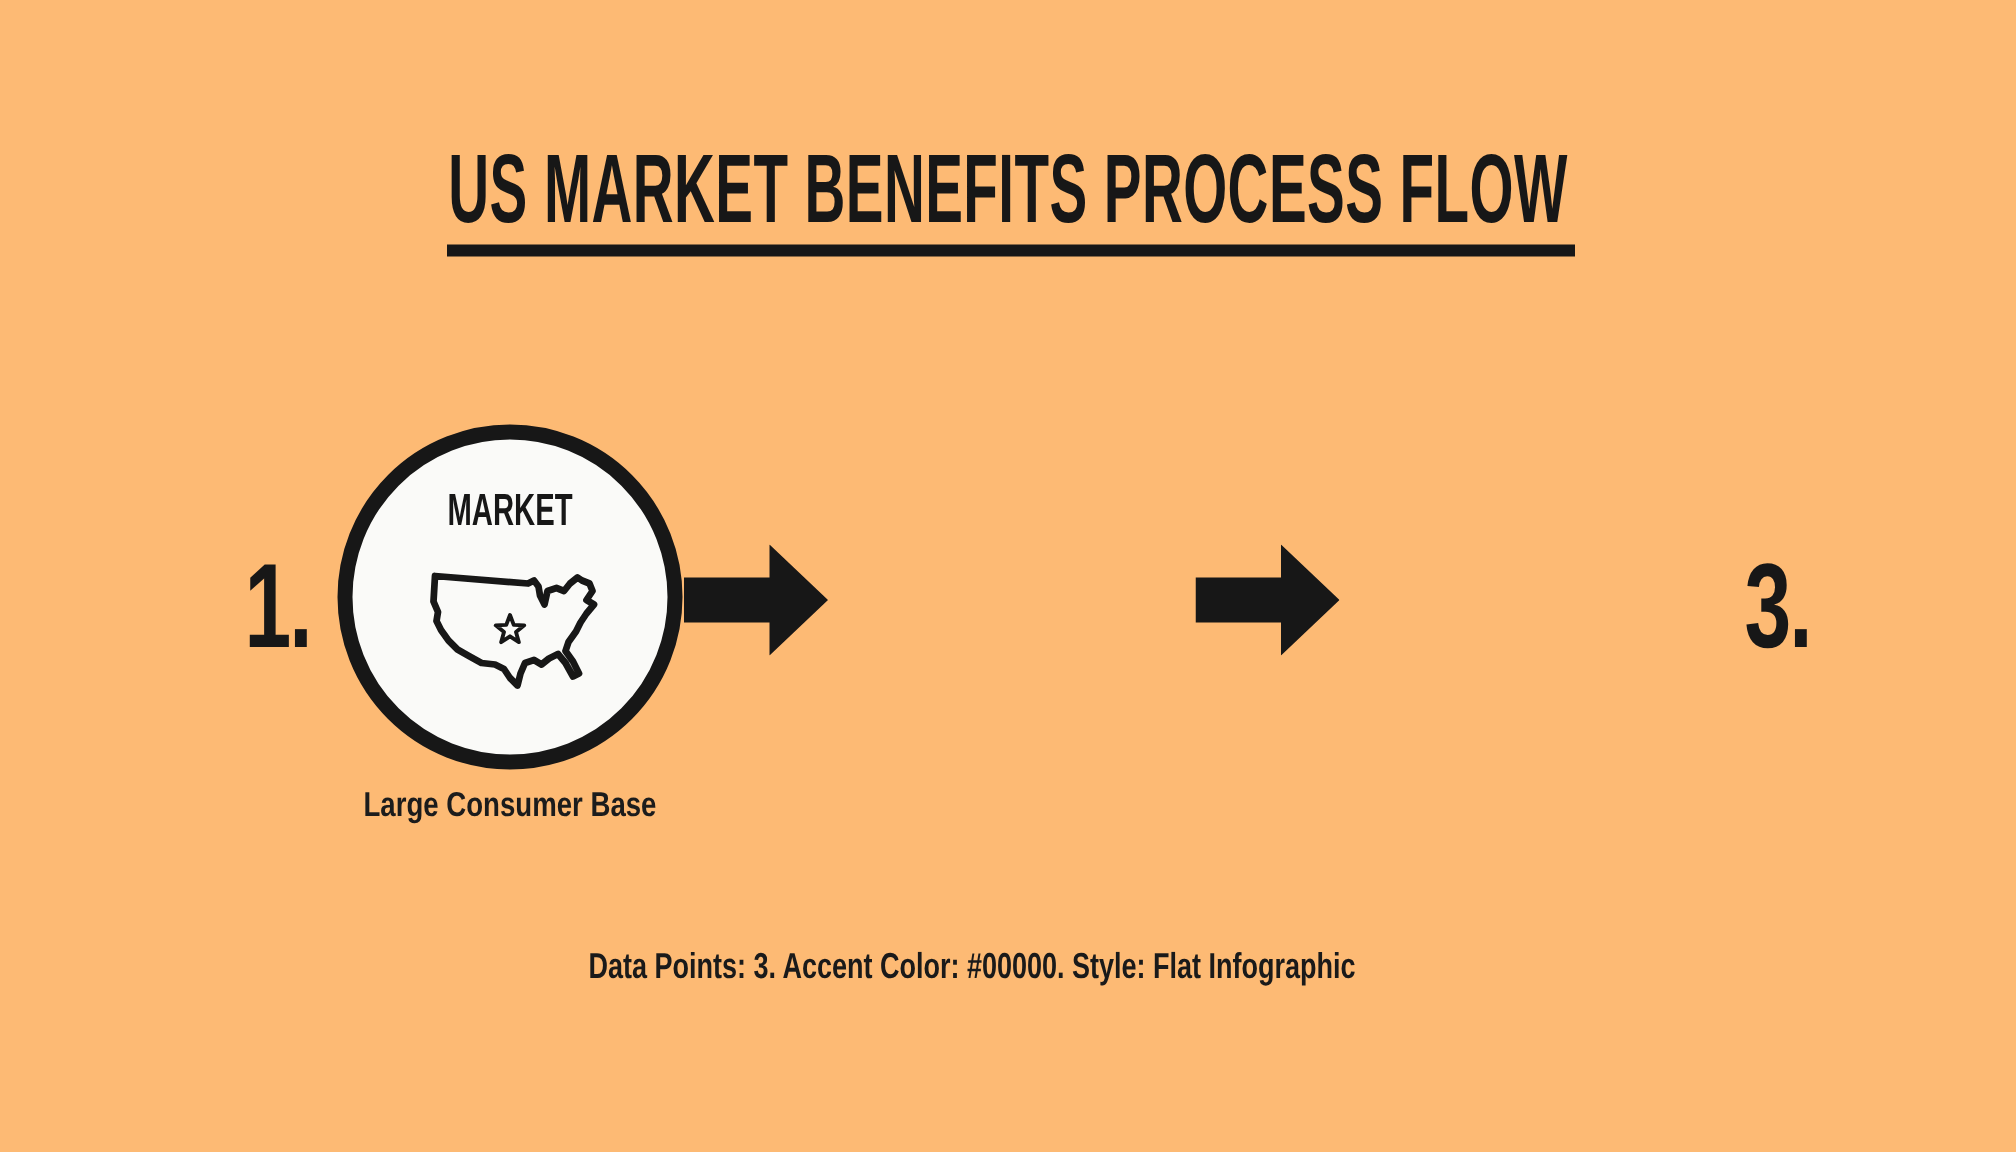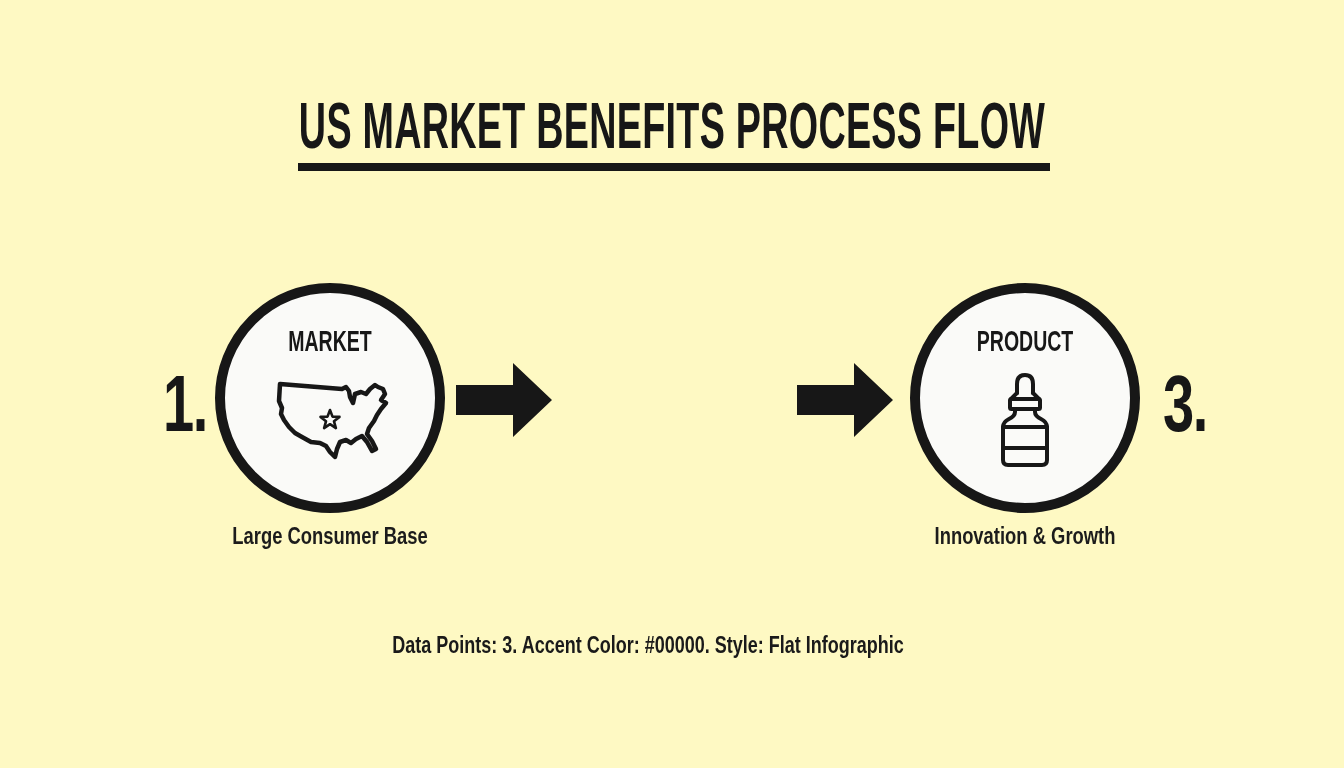--- a/index.html
+++ b/index.html
@@ -1,33 +1,33 @@
 <!DOCTYPE html>
 <html><head>
 <meta charset="utf-8">
 <style>
   html,body{margin:0;padding:0;background:#e8e8e8;}
   .canvas{
     position:relative;width:1344px;height:768px;overflow:hidden;
-    background:#fef9c3;color:#171717;
+    background:#fdba74;color:#171717;
     font-family:"Liberation Sans","DejaVu Sans",sans-serif;
   }
   
   .title{
     position:absolute;top:93px;left:0;width:100%;
     text-align:center;font-size:65px;font-weight:700;line-height:1;
     white-space:nowrap;transform:scaleX(0.58);transform-origin:50% 50%;
     color:#171717;letter-spacing:0.5px;
   }
   .title-underline{
     position:absolute;left:298px;top:163px;width:752px;height:8px;background:#171717;
   }
   
   .node{position:absolute;top:283px;width:300px;height:280px;}
-  .node-1{left:180px}.node-2{left:533px}.node-3{left:875px}
+  .node-1{left:190px}.node-2{left:533px}.node-3{left:875px}
   .circle{
     position:absolute;left:35px;top:0;width:210px;height:210px;
     border:10px solid #171717;border-radius:50%;background:#fafaf8;box-sizing:content-box;
   }
   .step-label{
     position:absolute;top:43px;left:0;width:100%;text-align:center;
     font-size:30px;font-weight:700;line-height:1;white-space:nowrap;
     transform:scaleX(0.65);transform-origin:50% 50%;
   }
   .caption{
@@ -84,29 +84,16 @@
 
   <svg class="arrow arrow-1" viewBox="0 0 96 74">
     <polygon points="0,22 57,22 57,0 96,37 57,74 57,52 0,52" fill="#171717"></polygon>
   </svg>
 
 
   <svg class="arrow arrow-2" viewBox="0 0 96 74">
     <polygon points="0,22 57,22 57,0 96,37 57,74 57,52 0,52" fill="#171717"></polygon>
   </svg>
 
-  <div class="node node-3">
-    <div class="circle"></div>
-    <div class="step-label">PRODUCT</div>
-    <svg class="icon icon-bottle" width="70" height="105" viewBox="0 0 70 105">
-      <path class="ln" stroke-width="4" d="M29,28 L29,19 Q29,10 37,10 Q45,10 45,19 L45,28"></path>
-      <path class="ln" stroke-width="4" d="M29,28 L23,34 M45,28 L51,34"></path>
-      <rect class="ln" stroke-width="4" x="22" y="34" width="30" height="10" rx="1.5"></rect>
-      <path class="ln" stroke-width="4" d="M27,44 L27,47 Q27,51 21,54 Q15,57 15,62 L15,95 Q15,100 20,100 L54,100 Q59,100 59,95 L59,62 Q59,57 53,54 Q47,51 47,47 L47,44"></path>
-      <line class="ln" stroke-width="4" x1="15" y1="62" x2="59" y2="62"></line>
-      <line class="ln" stroke-width="4" x1="15" y1="83" x2="59" y2="83"></line>
-    </svg>
-    <div class="caption">Innovation &amp; Growth</div>
-  </div>
 
   <div class="footer">Data Points: 3. Accent Color: #00000. Style: Flat Infographic</div>
 
 </div>
 
 </body></html>

